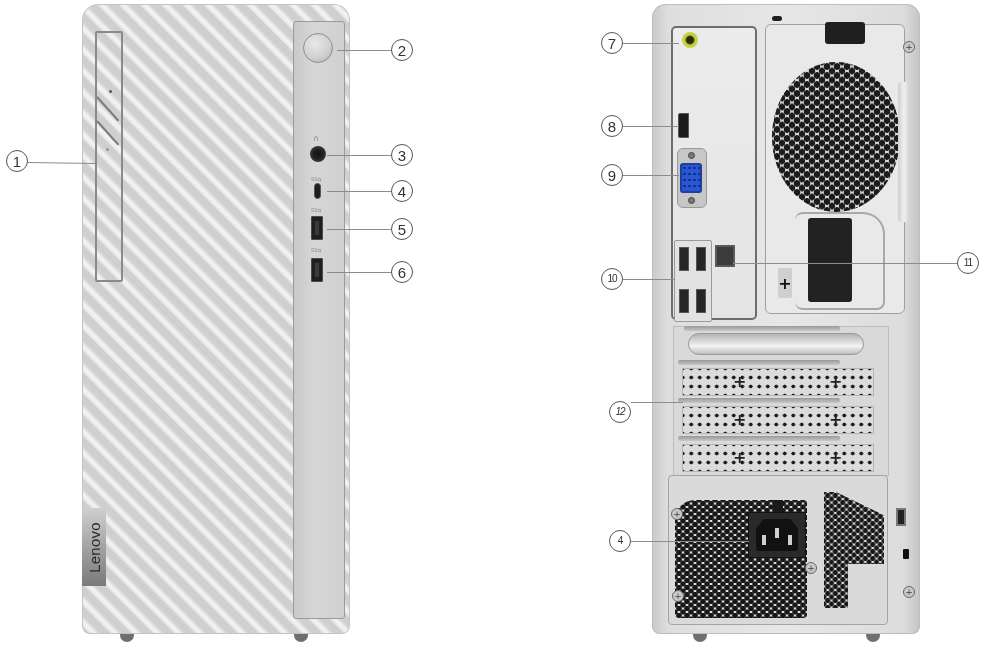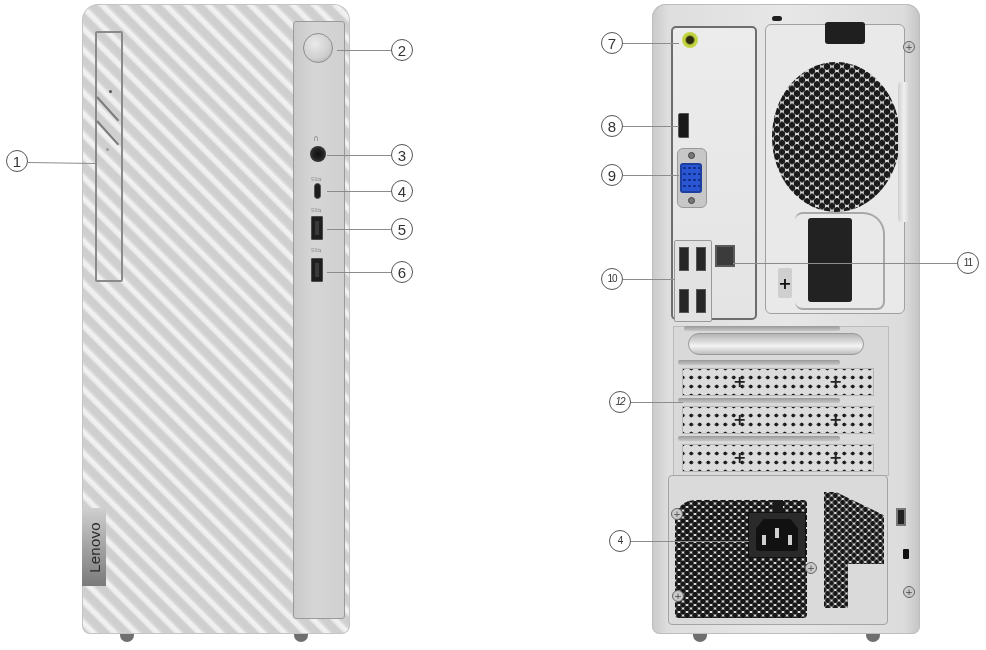--- a/index.html
+++ b/index.html
@@ -338,21 +338,21 @@
 <div class="abs callout-num two" style="left:601px;top:268px;">
     <span>10</span>
   </div>
 <div class="abs callout-line" style="left:623px;top:279px;width:52px;"></div>
 
 <div class="abs callout-line" style="left:733px;top:263px;width:224px;"></div>
 <div class="abs callout-num two" style="left:957px;top:252px;">
     <span>11</span>
   </div>
 
-<div class="abs callout-num two" style="left:609px;top:391px;font-style:italic;">
+<div class="abs callout-num two" style="left:609px;top:401px;font-style:italic;">
     <span>12</span>
   </div>
 <div class="abs callout-line" style="left:631px;top:402px;width:52px;"></div>
 
 <div class="abs callout-num two" style="left:609px;top:530px;">
     <span>4</span>
   </div>
 <div class="abs callout-line" style="left:631px;top:541px;width:118px;"></div>
 
 </body></html>

